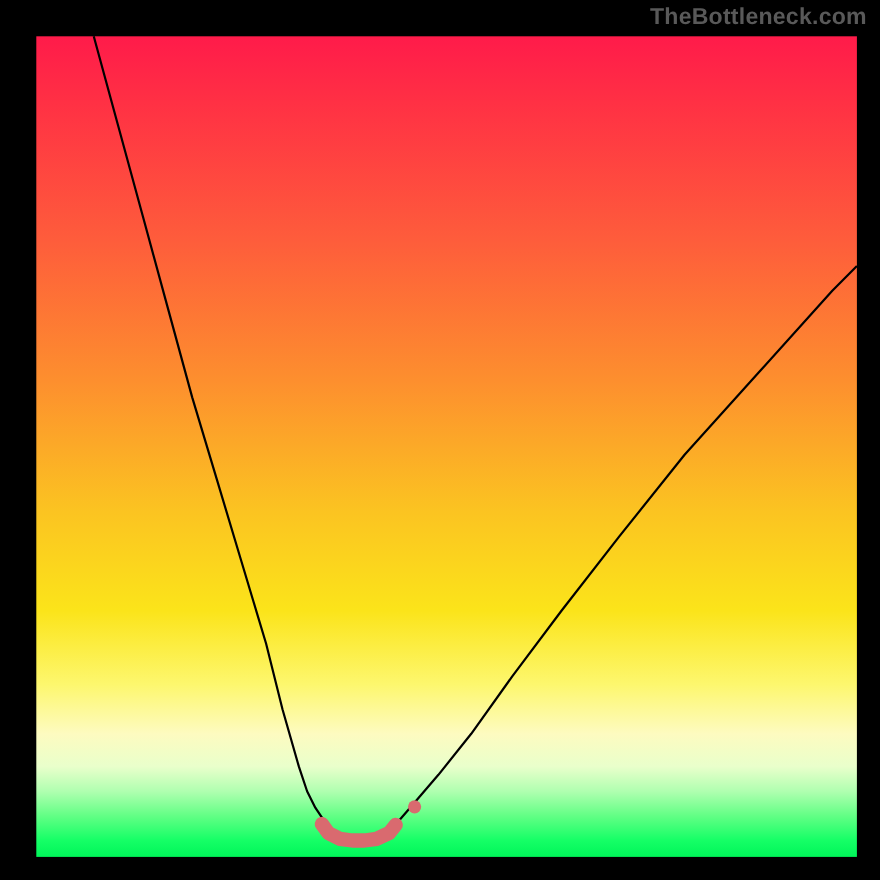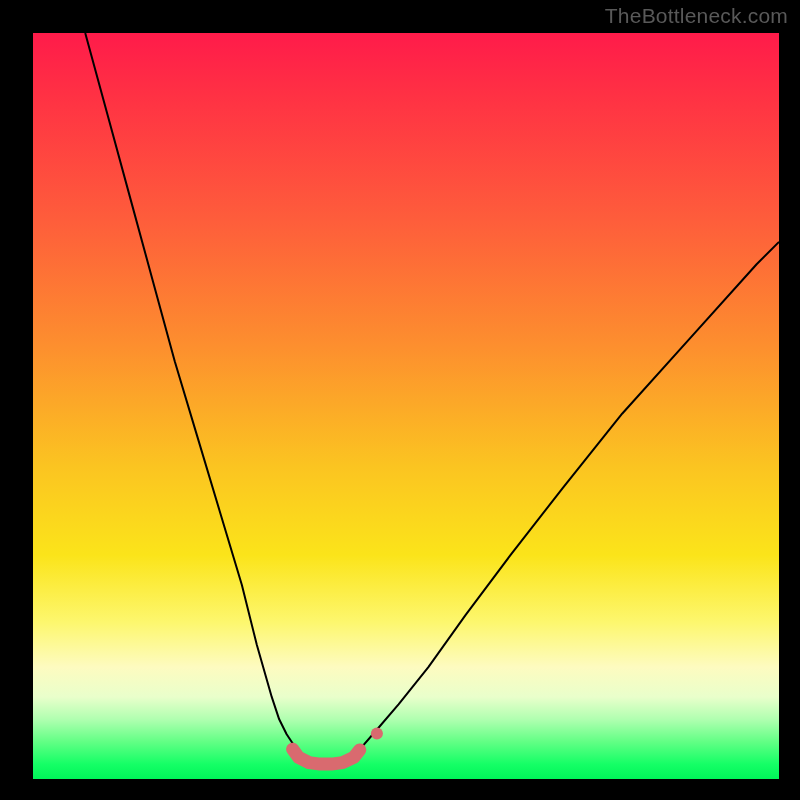--- a/index.html
+++ b/index.html
@@ -51,21 +51,21 @@
     height: 746px;
     overflow: visible;
   }
   .watermark {
     position: absolute;
     top: 4px;
     right: 12px;
     color: #595959;
     font-size: 21px;
     letter-spacing: 0.2px;
-    font-weight: 400;
+    font-weight: 700;
     user-select: none;
   }
 </style>
 </head>
 <body>
 
 <div class="frame">
 
   <div class="watermark">TheBottleneck.com</div>
 

